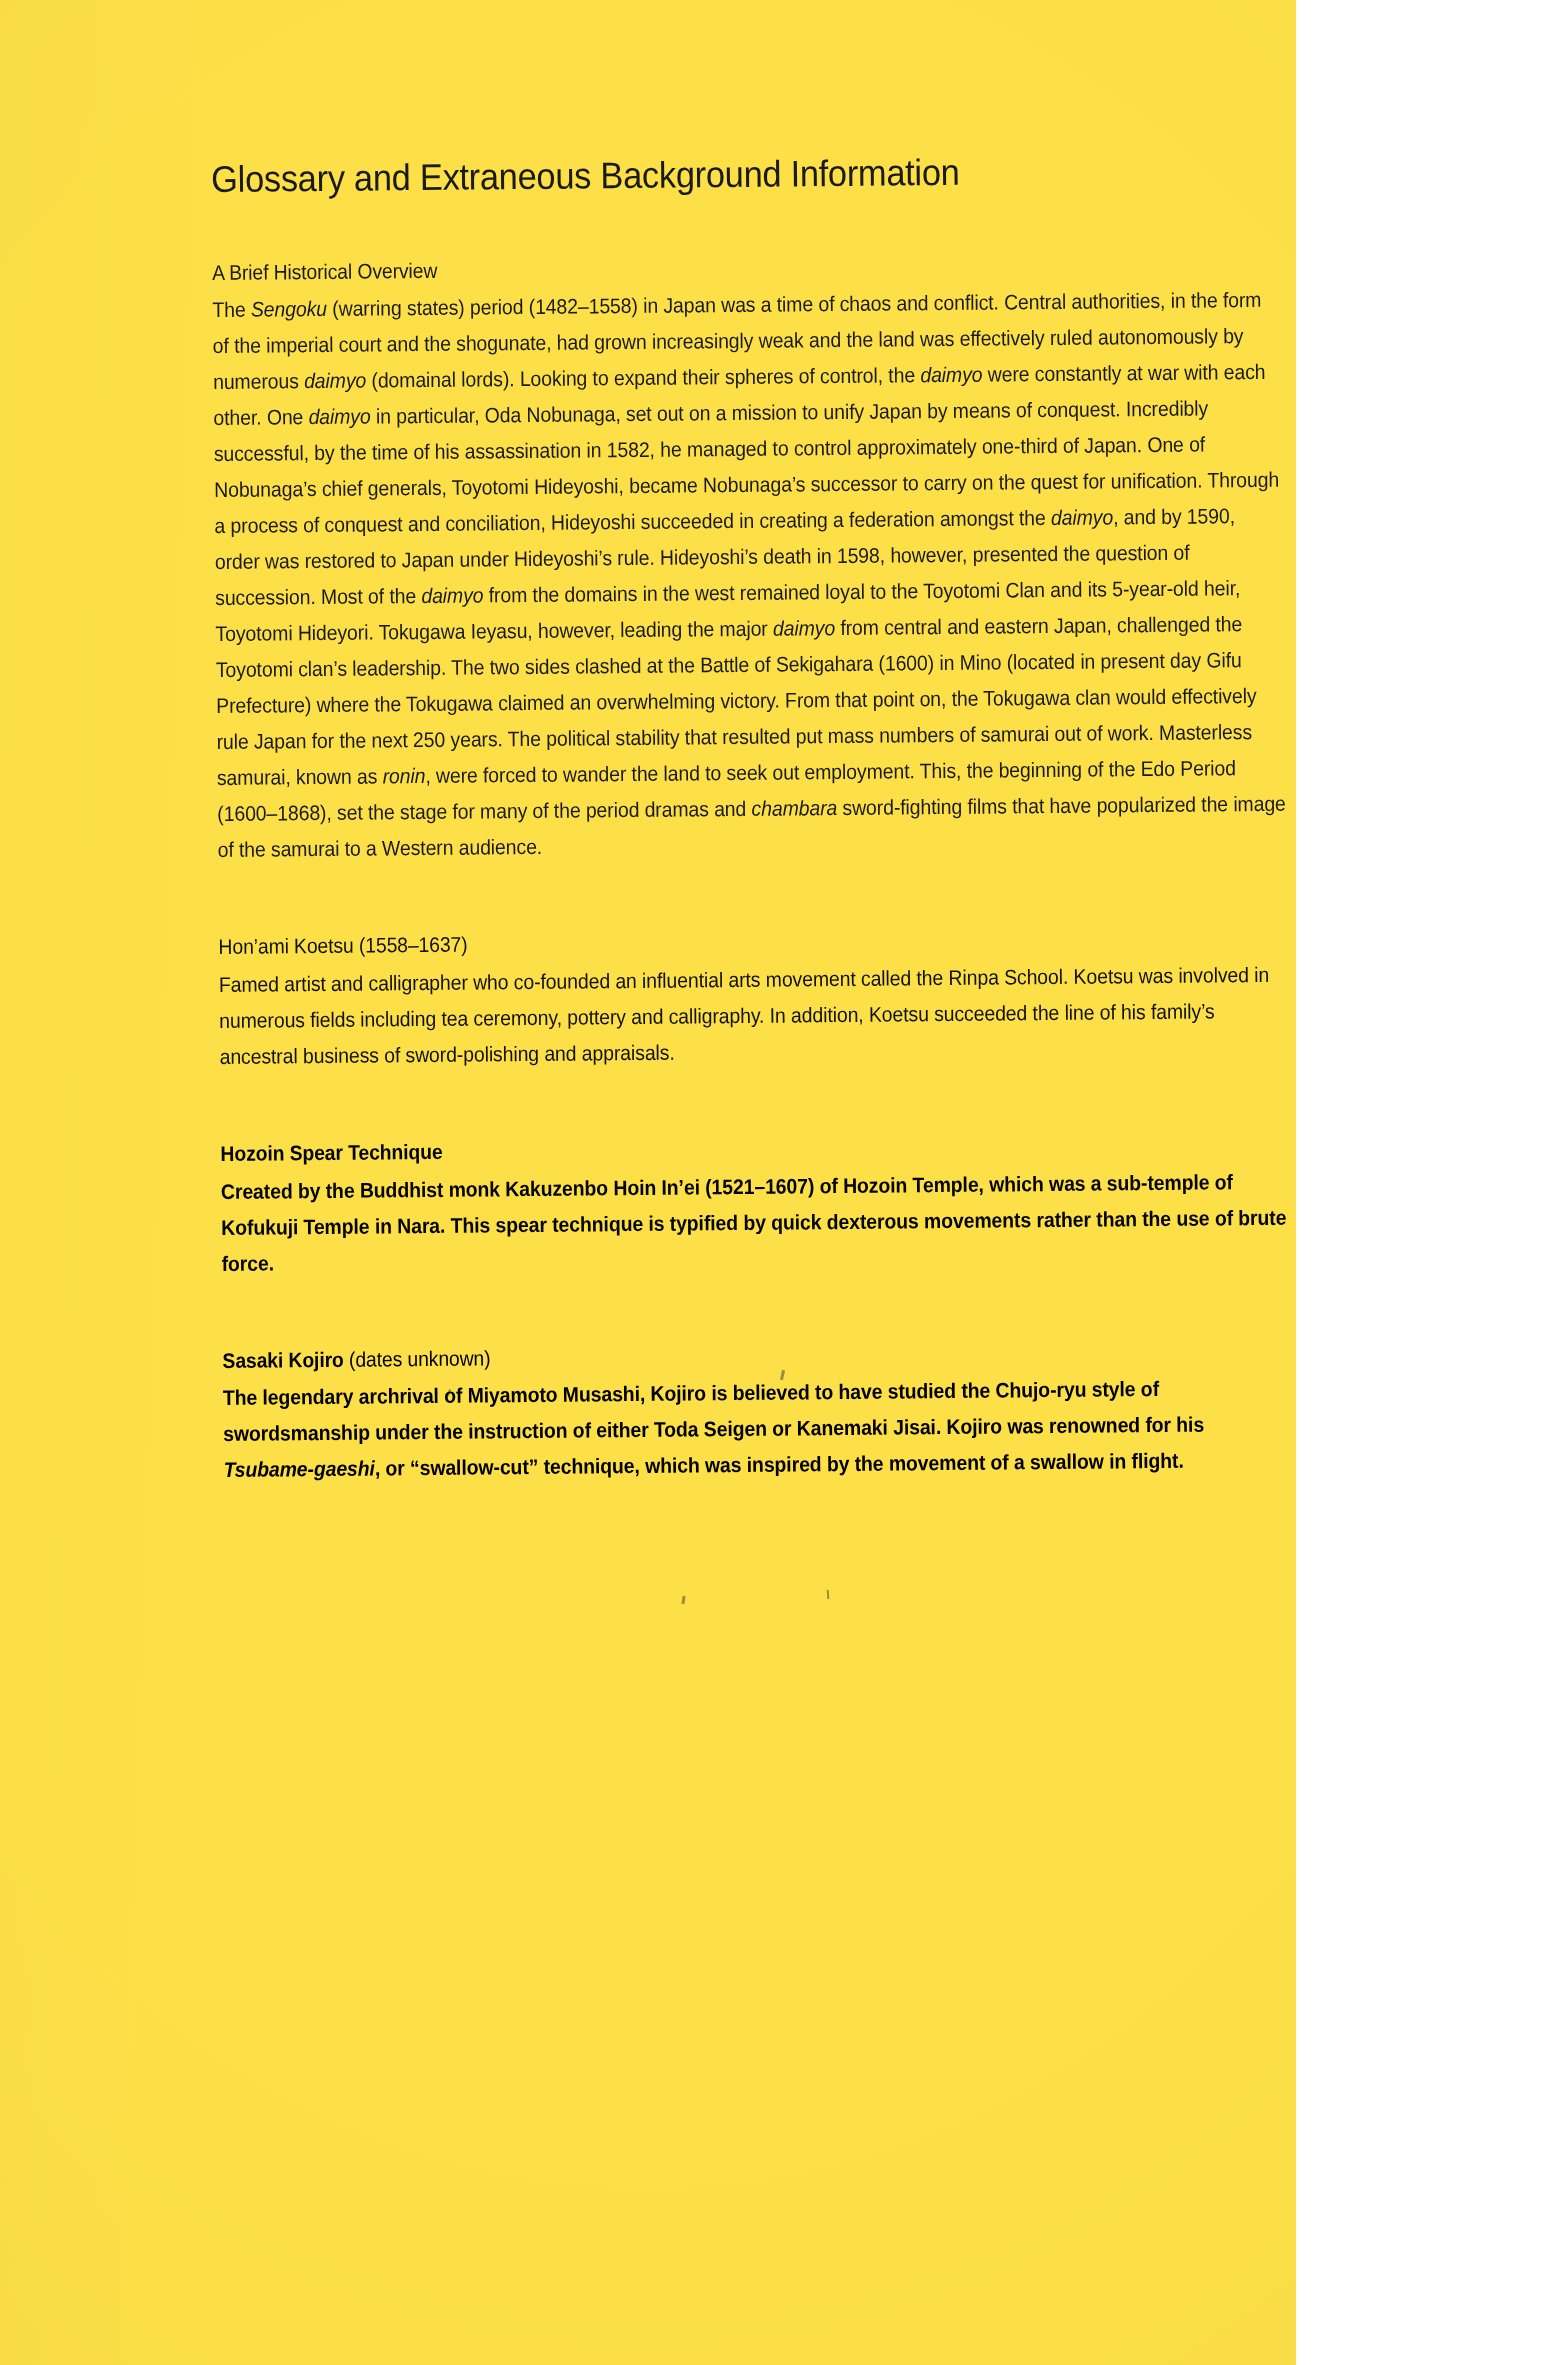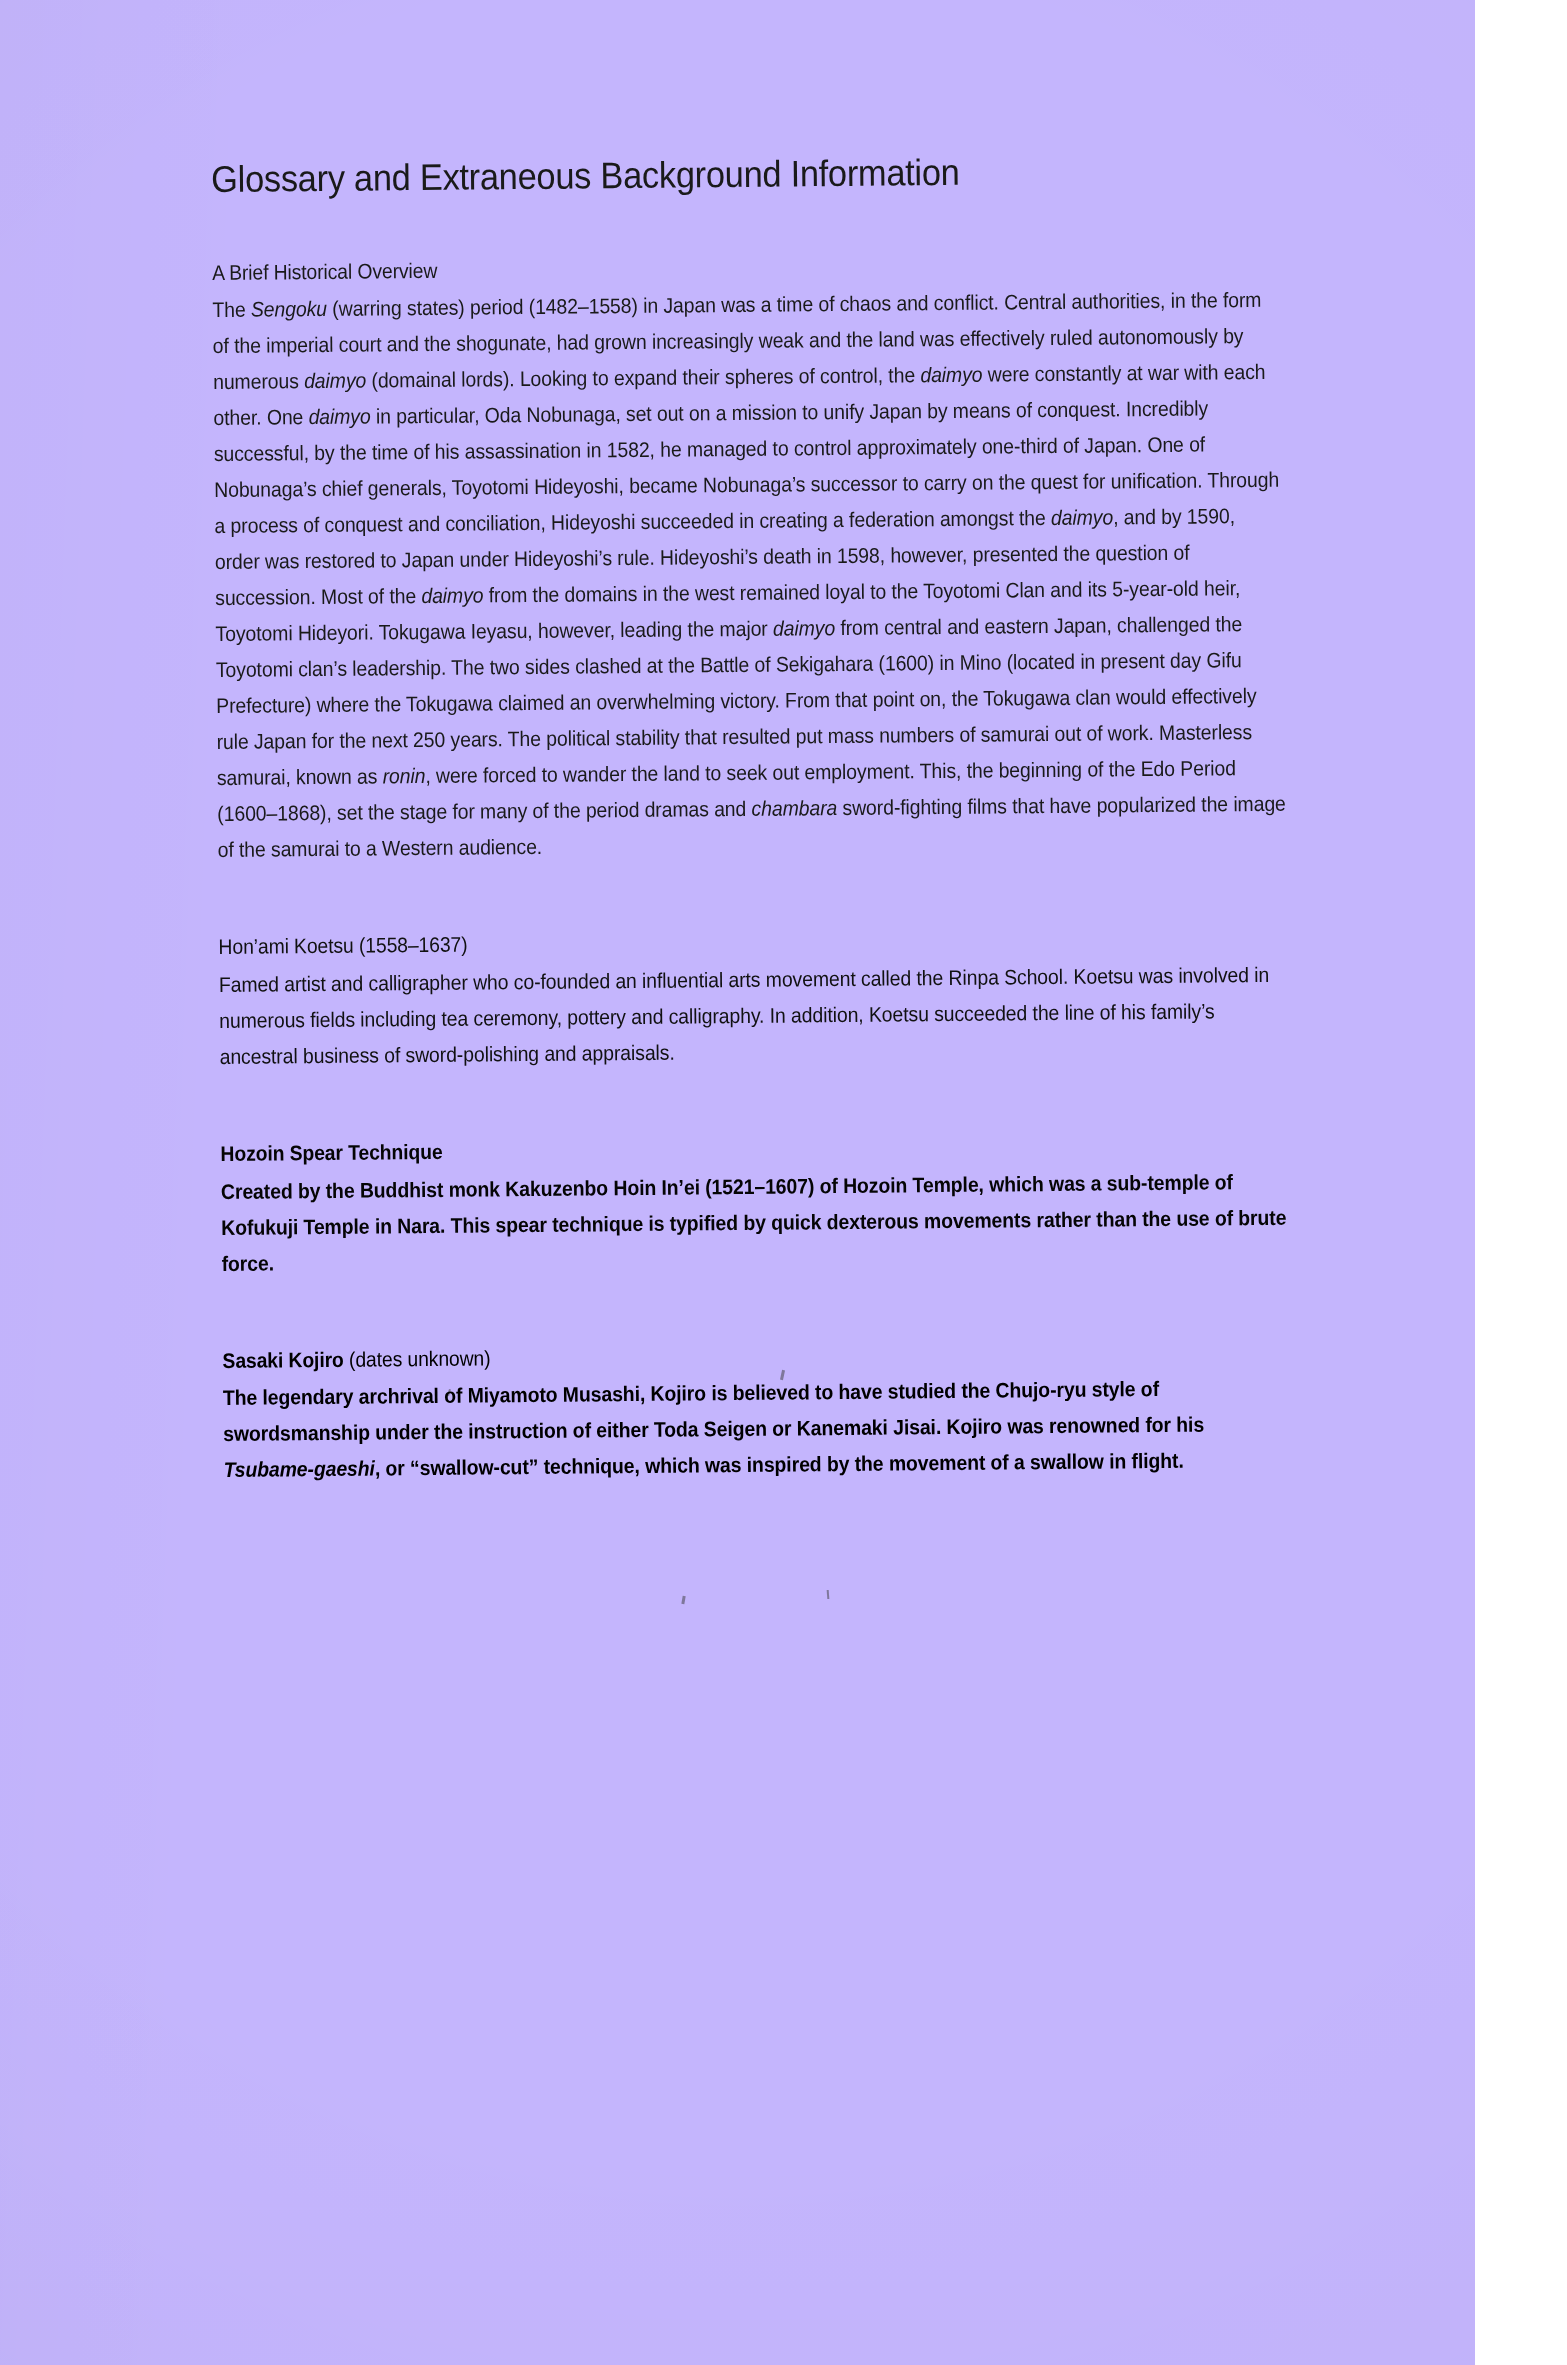--- a/index.html
+++ b/index.html
@@ -2,23 +2,23 @@
 <html style="font-size:10.2px"><head>
 <meta charset="utf-8">
 <style>
   html, body {
     margin: 0;
     padding: 0;
     background: #ffffff;
   }
   #page {
     position: relative;
-    width: 1475px;
+    width: 1296px;
     height: 2366px;
-    background: #c4b5fd;
+    background: #fde047;
     overflow: hidden;
     font-family: "Liberation Sans", "DejaVu Sans", sans-serif;
     color: #000000;
   }
   
   #paper-tone {
     position: absolute;
     inset: 0;
     background:
       radial-gradient(ellipse 120% 80% at 50% 45%, rgba(255,255,255,0) 55%, rgba(0,0,0,0.025) 100%),

